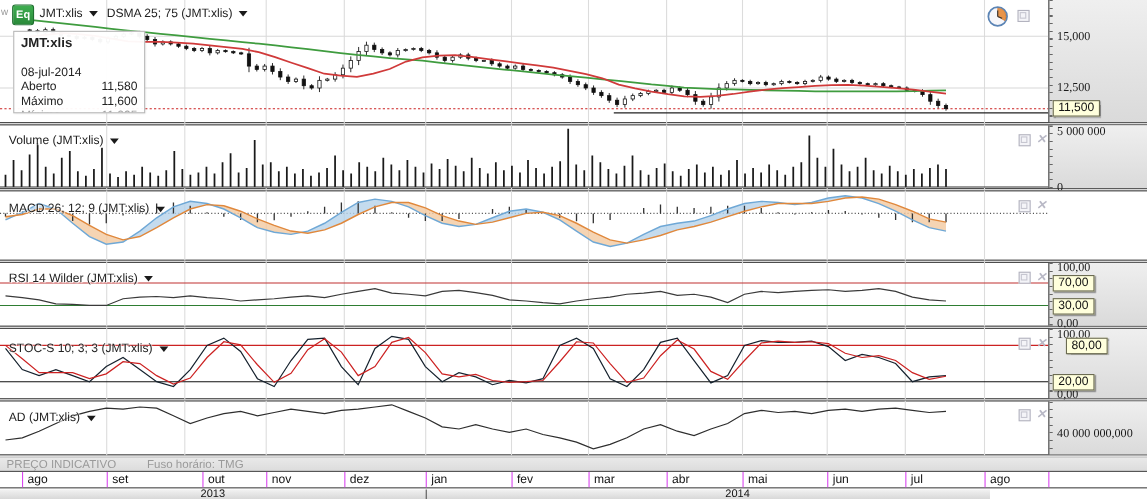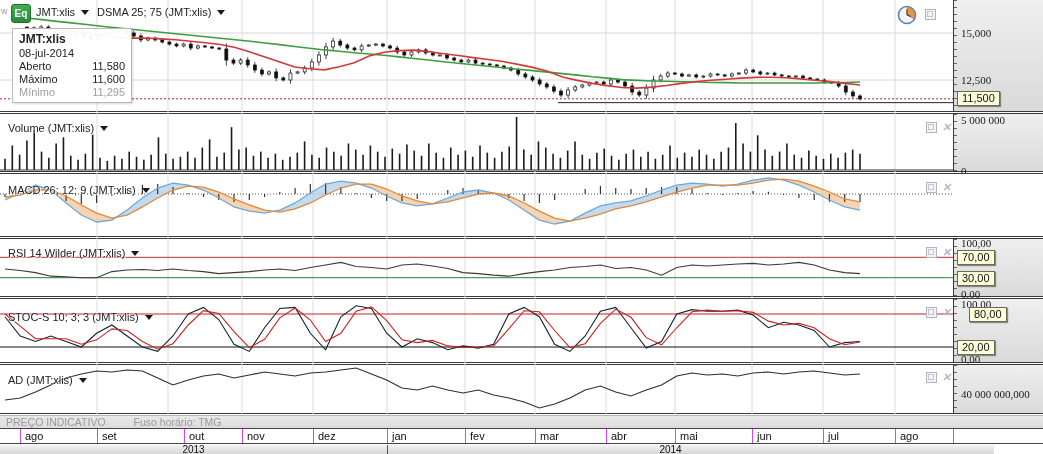--- a/index.html
+++ b/index.html
@@ -33,33 +33,33 @@
   #eq-badge{position:absolute;left:11px;top:4px;width:18px;height:17px;background:linear-gradient(#3fae50,#2a8a3a);
             border:1px solid #1f7030;border-radius:3px;color:#fff;font-weight:bold;font-size:10px;
             display:flex;align-items:center;justify-content:center;z-index:6;}
   #watermark-w{position:absolute;left:1px;top:6px;color:#999;font-size:9px;z-index:6;}
   #symbol-dd{position:absolute;left:36px;top:6px;z-index:6;}
   #overlay-dd{position:absolute;left:97px;top:6px;z-index:6;}
   #tooltip{position:absolute;left:12px;top:28px;width:120px;height:75px;z-index:8;
            background:rgba(255,255,255,.96);border:1px solid #b9b9b9;box-shadow:1px 1px 2px rgba(0,0,0,.15);
            padding:3px 6px;box-sizing:border-box;overflow:hidden;}
   #tooltip .tt-title{font-weight:bold;font-size:12px;}
-  #tooltip .tt-date{margin-top:1px;}
+  #tooltip .tt-date{margin-top:14px;}
   .tt-row{display:flex;justify-content:space-between;margin-top:1px;}
   .tt-row.muted{color:#a0a0a0;}
   #clock-wrap{position:absolute;left:896px;top:4px;z-index:6;width:22px;height:22px;}
   #price-restore{position:absolute;left:925px;top:9px;z-index:6;}
   #footer-strip{position:absolute;top:415px;left:0;width:1043px;height:13px;
         background:linear-gradient(#e9e9e9,#dcdcdc);border-top:1px solid #b5b5b5;color:#9a9a9a;
         font-size:10.5px;display:flex;gap:28px;align-items:center;padding-left:6px;box-sizing:border-box;}
   #month-row{position:absolute;top:428px;left:0;width:1043px;height:16px;background:#fff;
         border-top:1px solid #444;border-bottom:1px solid #444;box-sizing:border-box;}
   .month-cell{position:absolute;top:0;bottom:0;border-left:1px solid #d946ef;padding:1px 0 0 4px;
         box-sizing:border-box;font-size:11px;color:#111;}
-  #year-row{position:absolute;top:445px;left:0;width:994px;height:9px;
+  #year-row{position:absolute;top:445px;left:0;width:900px;height:9px;
         background:linear-gradient(#f2f2f2,#d7d7d7);}
   .year-cell{position:absolute;top:0;bottom:0;border-left:1px solid #555;box-sizing:border-box;
         display:flex;align-items:flex-start;justify-content:center;font-size:10px;color:#111;line-height:9px;}
   svg{position:absolute;left:0;top:0;}
 </style>
 </head>
 <body>
 
 <div id="app">
 

